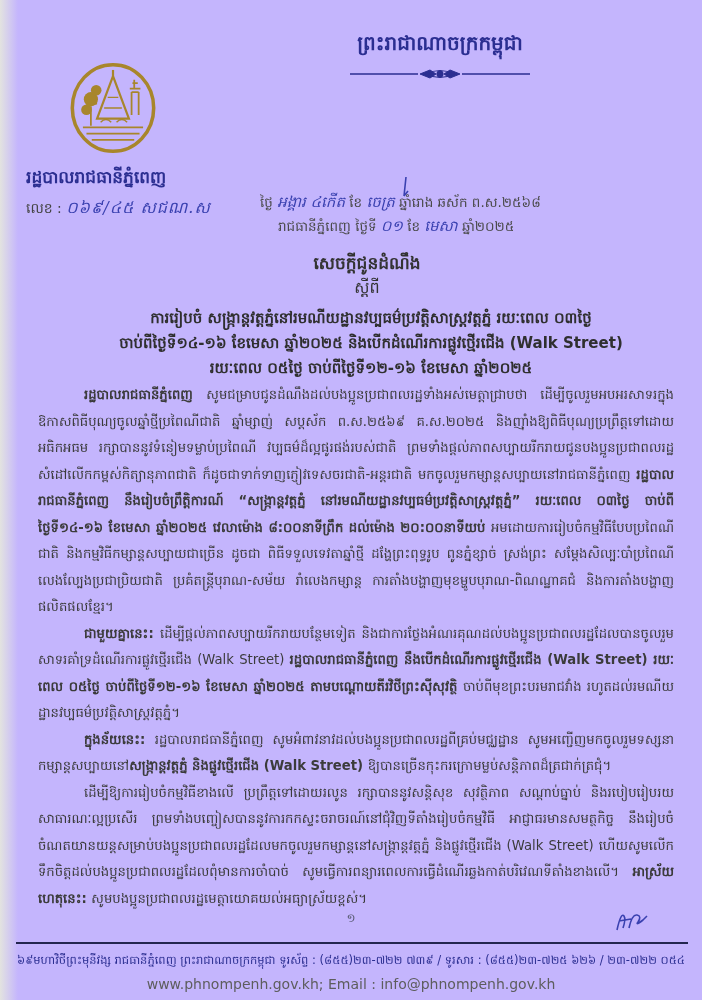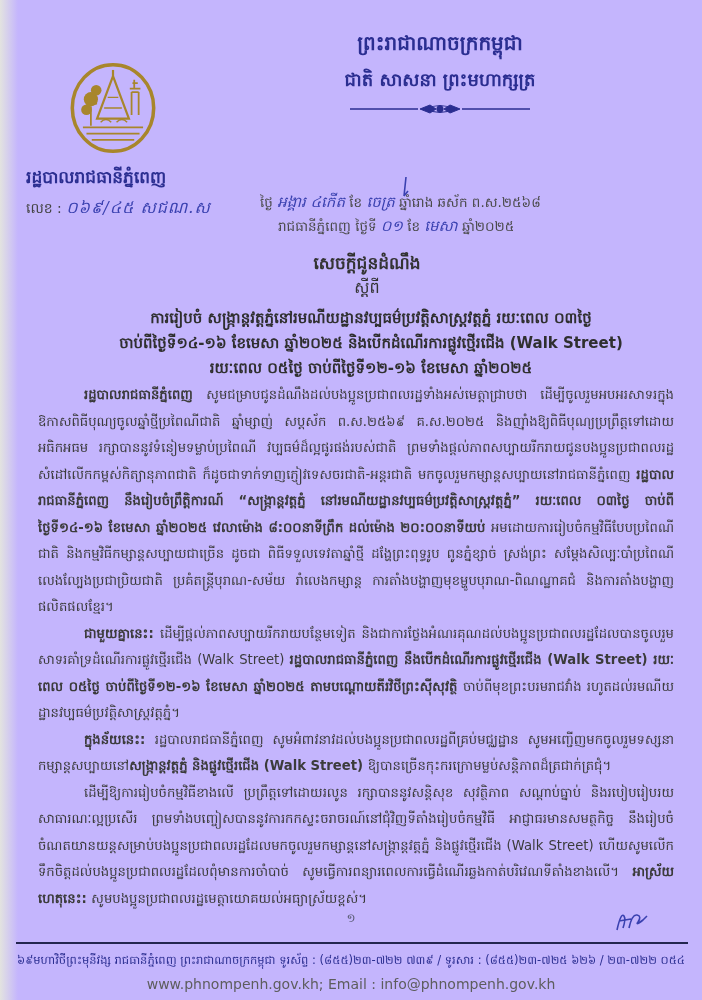--- a/index.html
+++ b/index.html
@@ -38,21 +38,20 @@
   .footer-line2{position:absolute;left:0;right:0;bottom:8px;text-align:center;
     font-size:14px;color:#5d5d5d;}
 </style>
 </head>
 <body>
 
 <div class="page">
 
   <div class="kingdom">
     <div class="l1">ព្រះរាជាណាចក្រកម្ពុជា</div>
-    <div class="l2">ជាតិ សាសនា ព្រះមហាក្សត្រ</div>
     <div class="divider">
       <svg width="200" height="16" viewBox="0 0 200 16">
         <g stroke="#2b2e91" fill="#2b2e91">
           <line x1="10" y1="8" x2="78" y2="8" stroke-width="1.4"></line>
           <line x1="122" y1="8" x2="190" y2="8" stroke-width="1.4"></line>
           <path d="M80 8 L90 4 L96 8 L90 12 Z" stroke-width="1"></path>
           <path d="M104 8 L110 4 L120 8 L110 12 Z" stroke-width="1"></path>
           <circle cx="100" cy="8" r="3.2"></circle>
           <path d="M86 8 q14 -7 28 0 q-14 7 -28 0" fill="none" stroke-width="1.2"></path>
         </g>

